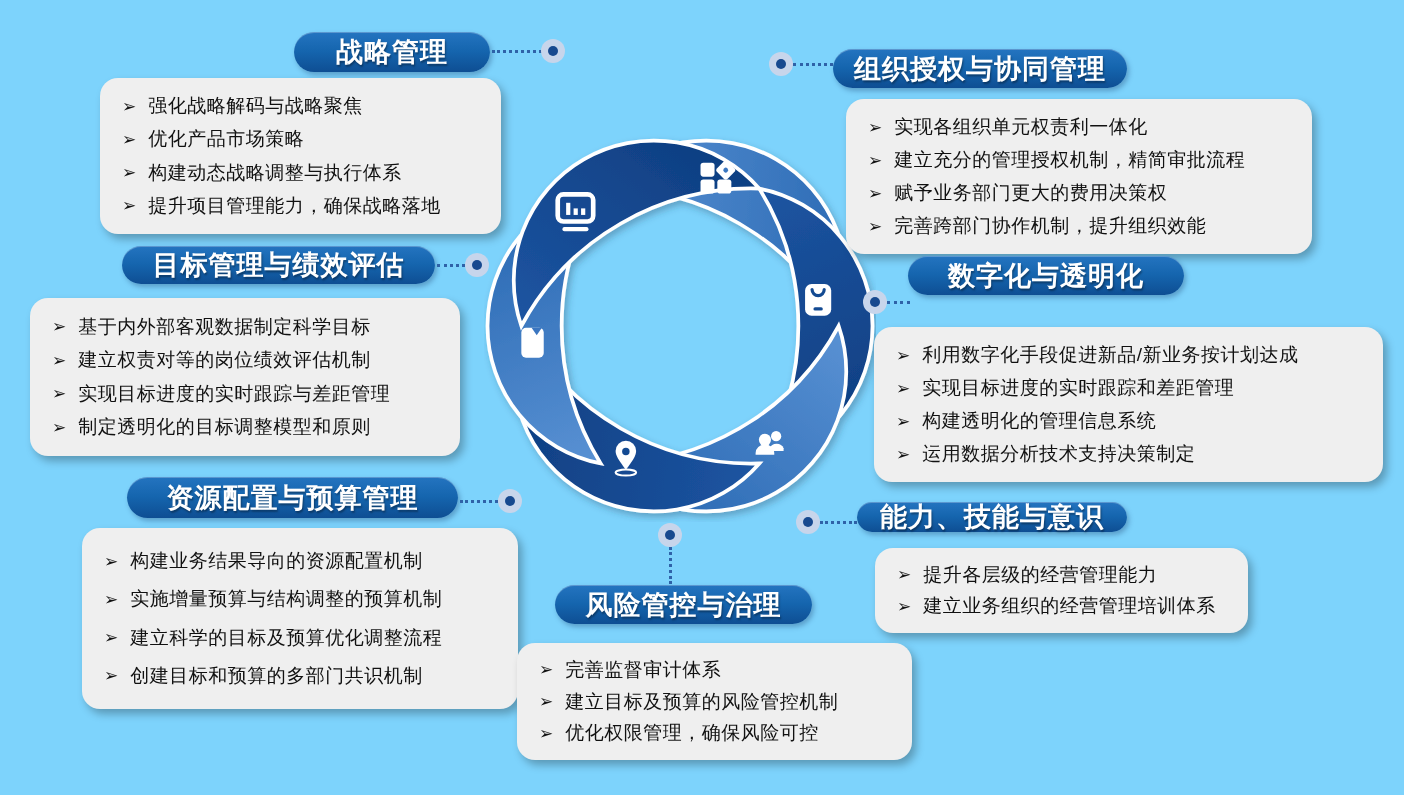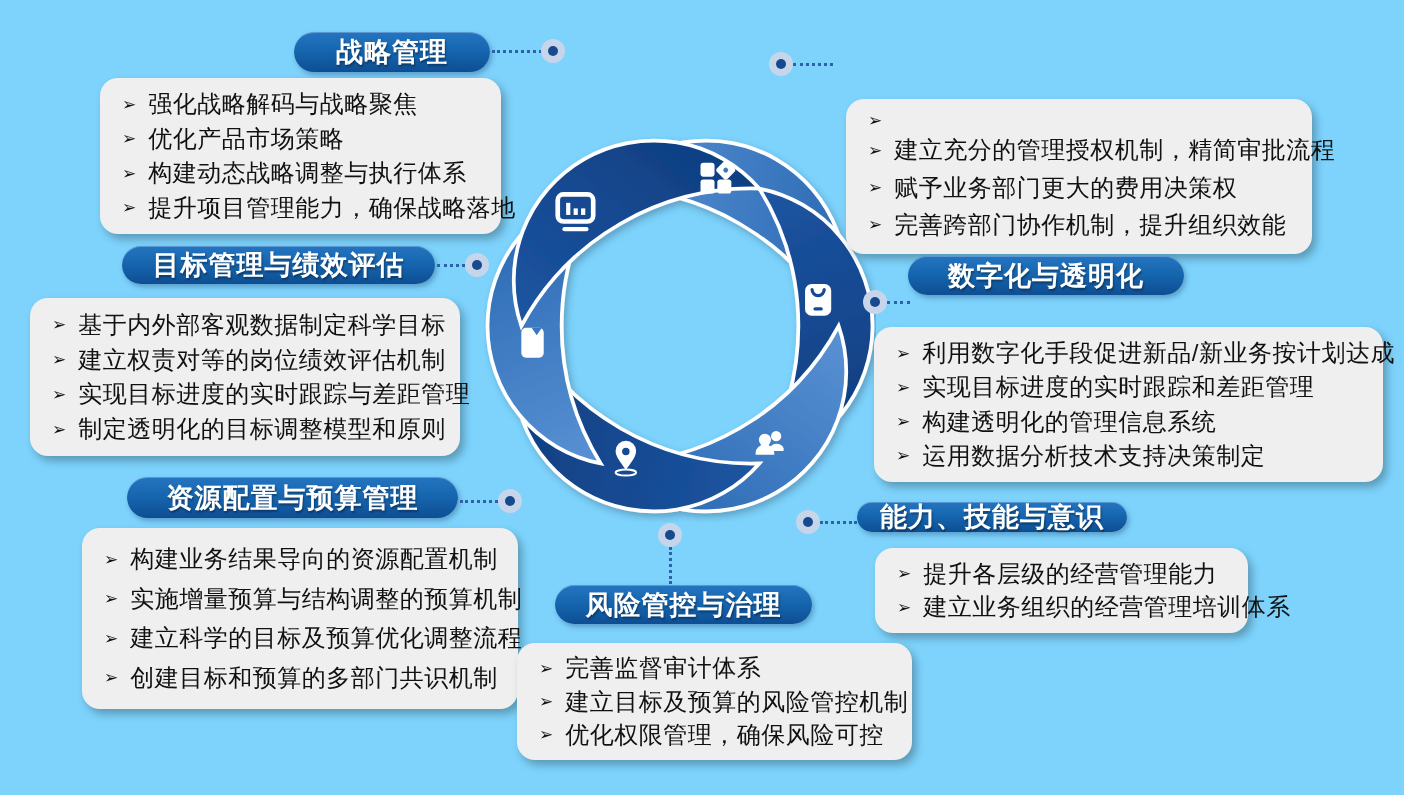--- a/index.html
+++ b/index.html
@@ -10,21 +10,21 @@
         border-radius:999px;color:#ffffff;font-weight:bold;font-size:27px;letter-spacing:1px;
         background:linear-gradient(180deg,#2474c0 0%,#1565ae 48%,#0e4e93 100%);
         box-shadow:2px 3px 5px rgba(25,60,110,.35), inset 0 1px 0 rgba(255,255,255,.25);
         text-shadow:1px 2px 2px rgba(0,0,0,.35);white-space:nowrap;}
 
   .panel{position:absolute;background:#efefef;border-radius:18px;box-sizing:border-box;
          box-shadow:4px 5px 9px rgba(0,0,0,.28);display:flex;flex-direction:column;
          justify-content:space-evenly;padding:8px 6px;}
   .row{display:flex;align-items:center;padding-left:16px;}
   .arrow{font-size:17px;color:#111111;margin-right:12px;flex:none;line-height:1;}
-  .txt{font-size:24px;color:#111111;white-space:nowrap;letter-spacing:0.5px;}
+  .txt{font-size:19px;color:#111111;white-space:nowrap;letter-spacing:0.5px;}
 
   .dot{position:absolute;width:24px;height:24px;border-radius:50%;background:#c7d5eb;}
   .dot::after{content:"";position:absolute;left:7px;top:7px;width:10px;height:10px;
               border-radius:50%;background:#17498f;}
   .dotline-h{position:absolute;height:0;border-top:3px dotted #2e62a8;}
   .dotline-v{position:absolute;width:0;border-left:3px dotted #2e62a8;}
 
   svg{display:block;}
 </style>
 </head>
@@ -166,23 +166,27 @@
         <span class="txt">建立科学的目标及预算优化调整流程</span>
       </div>
     <div class="row">
         <span class="arrow">➢</span>
         <span class="txt">创建目标和预算的多部门共识机制</span>
       </div>
   </div>
 
   <div class="dot" style="left:769px;top:52px;"></div>
   <div class="dotline-h" style="left:793px;top:63px;width:40px;"></div>
+  <div class="pill" style="left:833px;top:49px;width:294px;height:39px;">
+    <span>组织授权与协同管理</span>
+  </div>
   <div class="panel" style="left:846px;top:99px;width:466px;height:155px;">
     <div class="row">
         <span class="arrow">➢</span>
+        <span class="txt">实现各组织单元权责利一体化</span>
       </div>
     <div class="row">
         <span class="arrow">➢</span>
         <span class="txt">建立充分的管理授权机制，精简审批流程</span>
       </div>
     <div class="row">
         <span class="arrow">➢</span>
         <span class="txt">赋予业务部门更大的费用决策权</span>
       </div>
     <div class="row">

